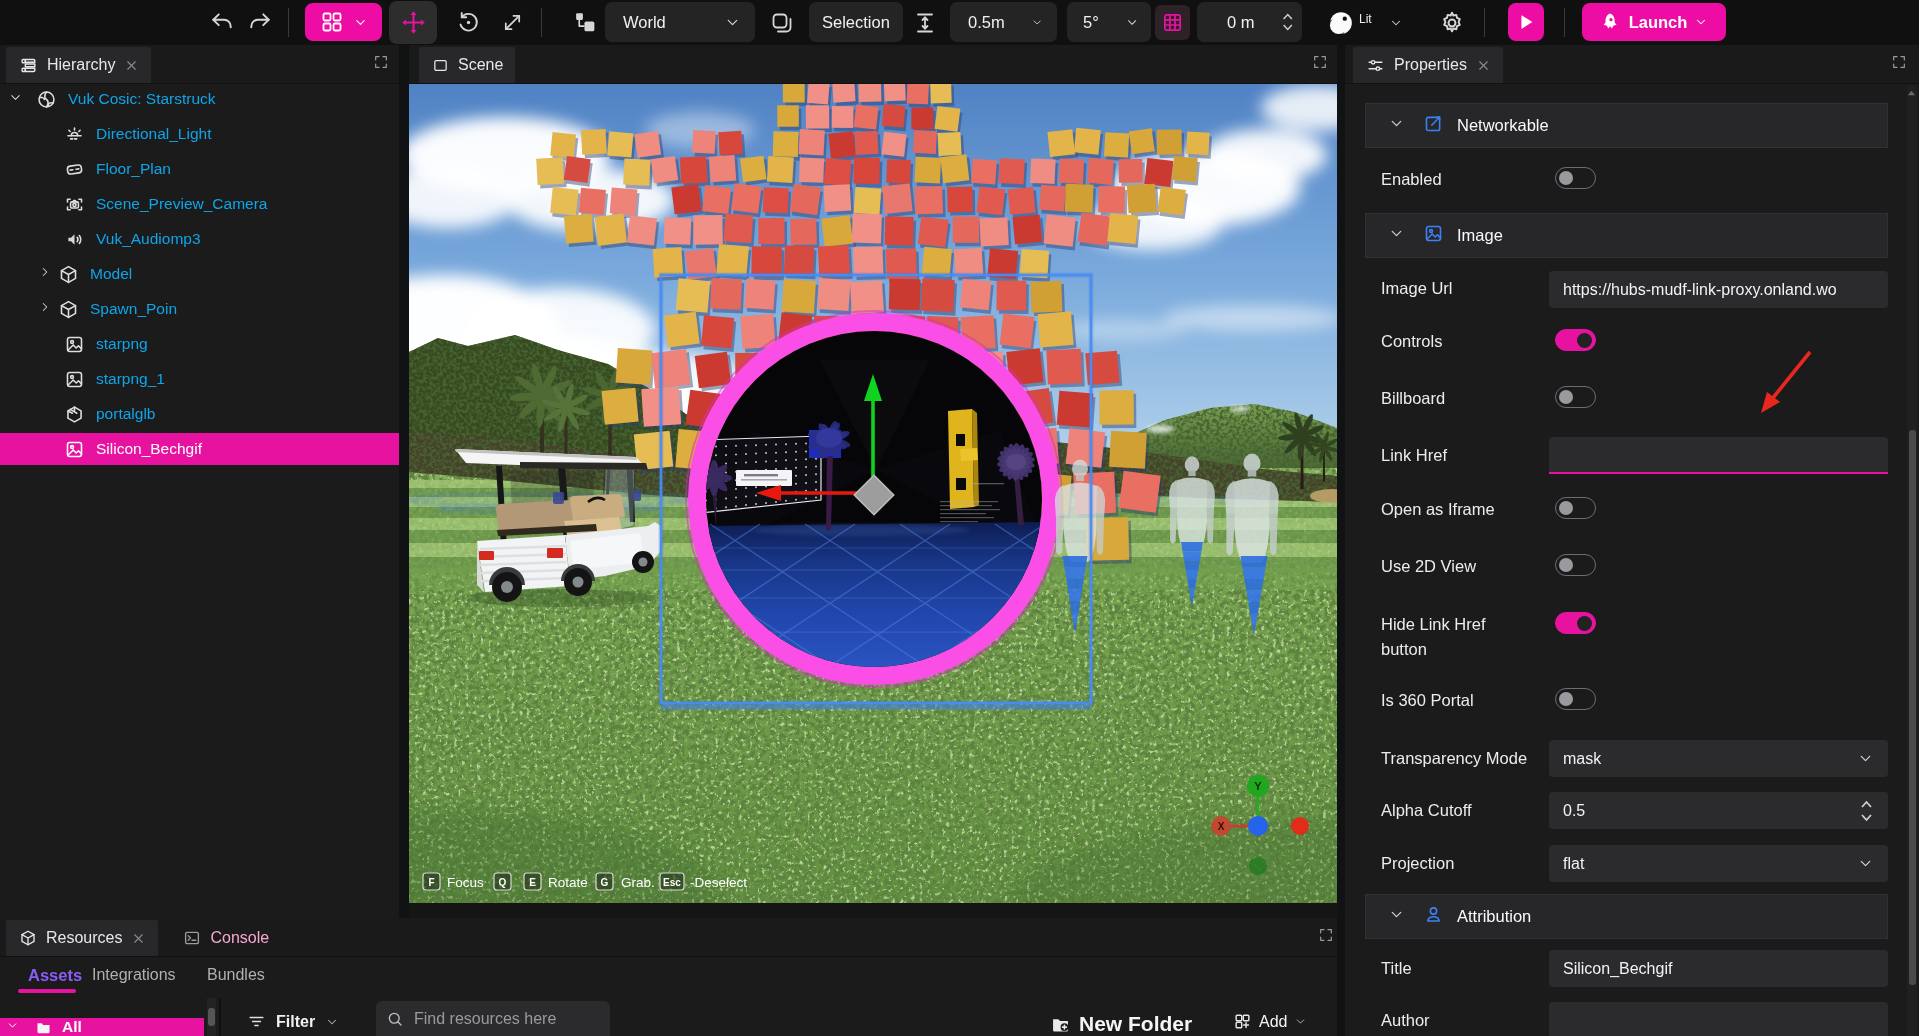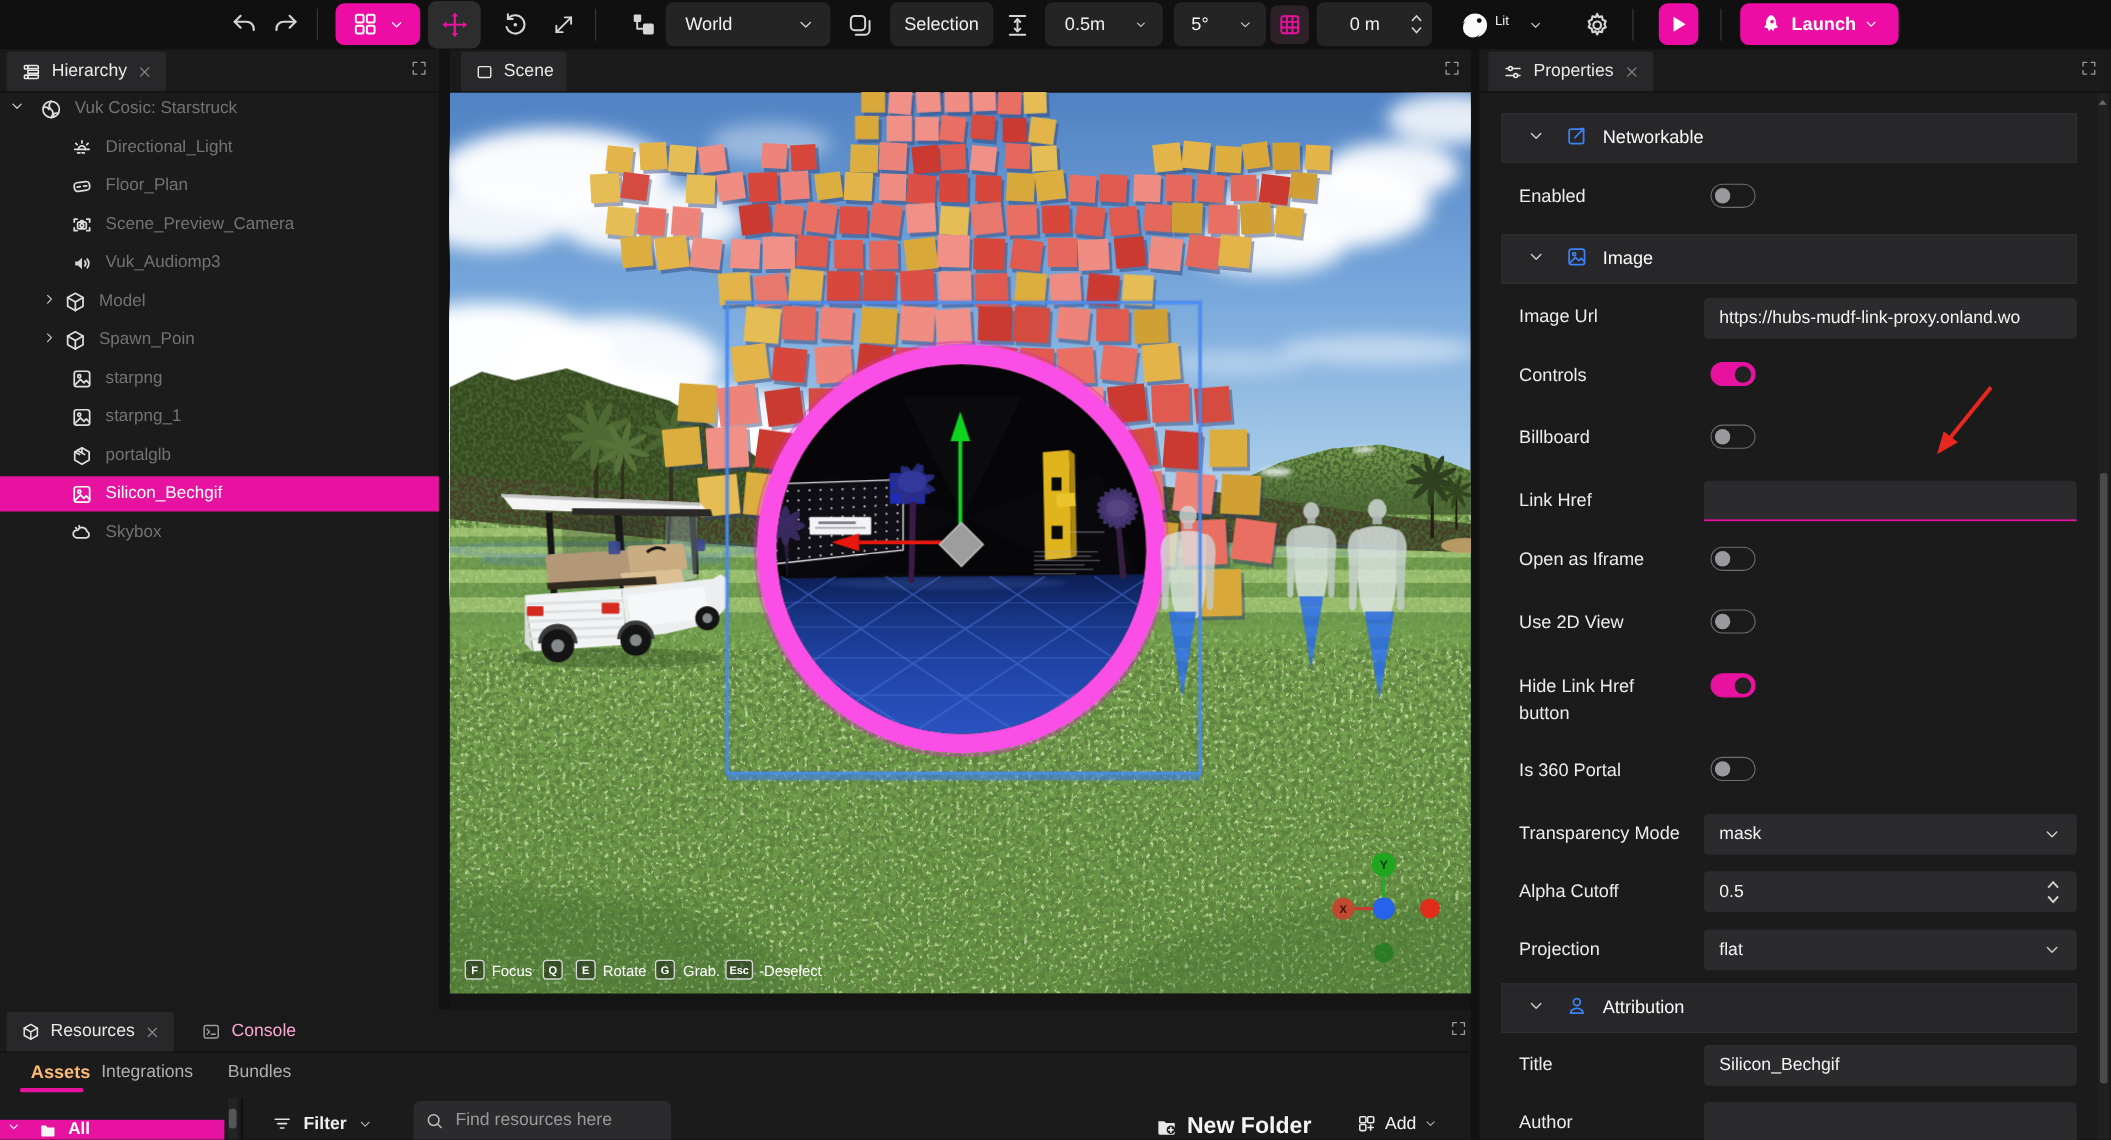--- a/index.html
+++ b/index.html
@@ -9,21 +9,21 @@
 .ddl { display:flex; align-items:center; gap:26px; background:#242425; border-radius:7px;
   height:40px; padding:0 14px 0 18px; color:#f0f0f0; font-size:16.5px; white-space:nowrap; }
 .panel { position:absolute; background:#1b1b1c; }
 .tabstrip { position:absolute; left:0; top:0; right:0; height:39px; background:#1a1a1b;
   border-bottom:1px solid #111; display:flex; align-items:flex-end; }
 .tab { height:36px; display:flex; align-items:center; gap:9px; padding:0 12px 0 13px;
   background:#28282a; color:#e8e8e8; font-size:16px; border-radius:2px 2px 0 0; }
 .tab.inactive { background:transparent; color:#f9a8d4; }
 .expander { position:absolute; top:9px; }
 .trow { position:absolute; left:0; width:399px; height:32px; display:flex; align-items:center;
-  font-size:15.5px; color:#737373; }
+  font-size:15.5px; color:#0ea5e9; }
 .trow .icn { width:21px; height:21px; flex:0 0 21px; margin-right:11px; display:flex; align-items:center;}
 .trow.sel { background:#e7129f; color:#fff; }
 .sect { position:absolute; left:20px; width:523px; height:45px; background:#27272a;
   display:flex; align-items:center; border:1px solid #313135; }
 .sect .chev { margin-left:22px; }
 .sect .sicon { margin-left:18px; }
 .sect .stxt { margin-left:13px; font-size:16.5px; color:#fafafa; }
 .plabel { position:absolute; left:36px; font-size:16.5px; color:#ececec; }
 .tgl { position:absolute; width:41px; height:22px; border:1.4px solid #6e6e72; border-radius:11px;
   background:transparent; }
@@ -289,29 +289,20 @@
     </div>
 <div class="trow sel" style="top:388px">
 <span class="icn" style="margin-left:64px">
         <svg width="21" height="21" viewBox="0 0 24 24" fill="none" stroke="#ffffff" stroke-width="1.8" stroke-linecap="round" stroke-linejoin="round">
           <rect x="4" y="4" width="16" height="16" rx="2.5"></rect>
           <circle cx="9.2" cy="9.2" r="1.6"></circle>
           <path d="M5 18 L10.5 12.5 L14 16 L16.5 13.5 L20 17"></path>
         </svg>
       </span>
 <span>Silicon_Bechgif</span>
-    </div>
-<div class="trow" style="top:423px">
-<span class="icn" style="margin-left:64px">
-        <svg width="21" height="21" viewBox="0 0 24 24" fill="none" stroke="#dedede" stroke-width="1.8" stroke-linecap="round" stroke-linejoin="round">
-          <path d="M7 17 a4 4 0 1 1 .8 -7.9 a5 5 0 0 1 9.4 1.4 a3.4 3.4 0 0 1 -.6 6.5 Z"></path>
-          <path d="M5.5 6.5 l1 1 M9 4.5 l.3 1.4"></path>
-        </svg>
-      </span>
-<span>Skybox</span>
     </div>
 </div>
 <div class="panel" id="centerpanel" style="left:409px; top:45px; width:928px; height:873px; background:#151516">
 <div class="tabstrip">
 <div class="tab" style="margin-left:10px"><svg width="17" height="17" viewBox="0 0 24 24" fill="none" stroke="#e8e8e8" stroke-width="1.8" stroke-linecap="round" stroke-linejoin="round">
           <rect x="4" y="5" width="16" height="14" rx="2"></rect>
         </svg>Scene</div>
 <div class="expander" style="left:903px"><svg width="16" height="16" viewBox="0 0 24 24" fill="none" stroke="#9a9a9a" stroke-width="1.8" stroke-linecap="round" stroke-linejoin="round">
           <path d="M4 9 V4 H9 M15 4 H20 V9 M20 15 V20 H15 M9 20 H4 V15"></path>
         </svg></div>
@@ -1250,21 +1241,21 @@
           <path d="M6 6 L18 18 M18 6 L6 18"></path>
         </svg></div>
 <div class="tab inactive" style="margin-left:12px"><svg width="18" height="18" viewBox="0 0 24 24" fill="none" stroke="#9c9c9c" stroke-width="1.8" stroke-linecap="round" stroke-linejoin="round">
           <rect x="3.5" y="4.5" width="17" height="15" rx="2"></rect>
           <path d="M7 9 L10 12 L7 15 M12 15 H17"></path>
         </svg>Console</div>
 <div class="expander" style="left:1318px"><svg width="16" height="16" viewBox="0 0 24 24" fill="none" stroke="#9a9a9a" stroke-width="1.8" stroke-linecap="round" stroke-linejoin="round">
           <path d="M4 9 V4 H9 M15 4 H20 V9 M20 15 V20 H15 M9 20 H4 V15"></path>
         </svg></div>
 </div>
-<div style="position:absolute; left:28px; top:48px; font-size:16.5px; font-weight:bold; color:#fdba74">Assets</div>
+<div style="position:absolute; left:28px; top:48px; font-size:16.5px; font-weight:bold; color:#8b5cf6">Assets</div>
 <div style="position:absolute; left:18px; top:71px; width:58px; height:3.5px; background:#e7129f; border-radius:2px"></div>
 <div class="navitem" style="left:92px; top:48px">Integrations</div>
 <div class="navitem" style="left:207px; top:48px">Bundles</div>
 <div style="position:absolute; left:0; top:100px; width:204px; height:18px; background:#e7129f; display:flex; align-items:center">
       <span style="margin-left:6px"><svg width="13" height="13" viewBox="0 0 24 24" fill="none" stroke="#fff" stroke-width="1.8" stroke-linecap="round" stroke-linejoin="round">
           <path d="M6 9 L12 15 L18 9"></path>
         </svg></span>
       <span style="margin-left:16px; display:flex">
         <svg width="17" height="17" viewBox="0 0 24 24" fill="none" stroke="#d6d6d6" stroke-width="1.8" stroke-linecap="round" stroke-linejoin="round">
           <path d="M3.5 6 h6 l2 2.5 h9 v10 a1.5 1.5 0 0 1 -1.5 1.5 h-14 a1.5 1.5 0 0 1 -1.5 -1.5 Z" fill="#f5f5f5" stroke="none"></path>

